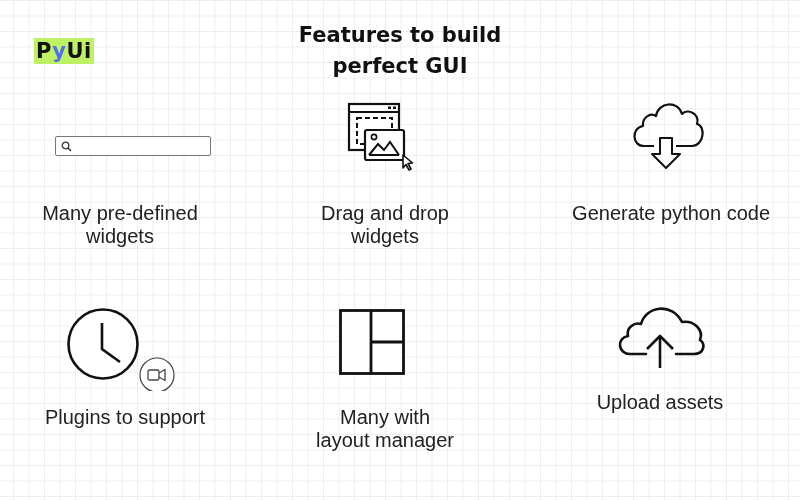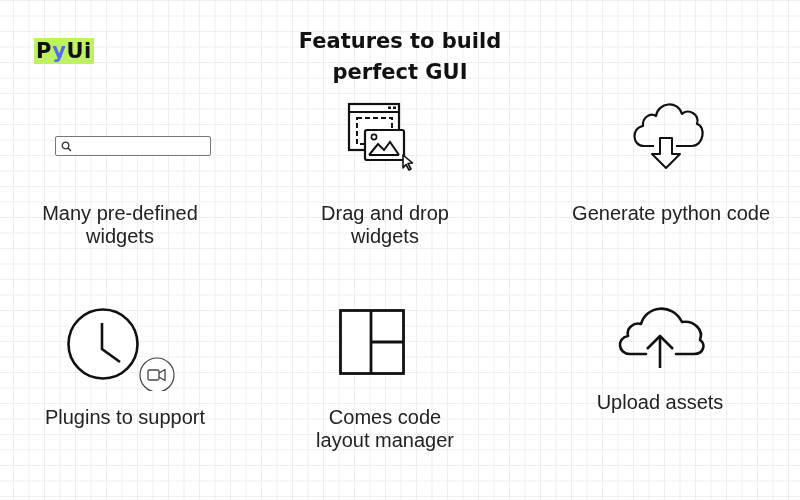--- a/index.html
+++ b/index.html
@@ -17,21 +17,21 @@
   .logo {
     position: absolute; left: 34px; top: 38px;
     font-family: "DejaVu Sans", sans-serif; font-weight: bold; font-size: 21px;
     color: #111; letter-spacing: 0.5px;
     background: #bef264; padding: 1px 2px;
   }
   .logo .accent { color: #4f6ef0; }
   .title {
     position: absolute; left: 290px; top: 20px; width: 220px;
     text-align: center; font-family: "DejaVu Sans", sans-serif; font-weight: bold;
-    font-size: 21px; line-height: 31px; color: #111; margin-top: 6px;
+    font-size: 21px; line-height: 31px; color: #111;
   }
   .icon { position: absolute; }
   .caption {
     position: absolute; text-align: center; font-size: 20px; line-height: 23px;
     color: #222; font-family: "Liberation Sans", sans-serif;
   }
   .searchbox {
     position: absolute; left: 55px; top: 136px; width: 156px; height: 20px;
     border: 1px solid #777; border-radius: 2px; background: #fff; box-sizing: border-box;
   }
@@ -98,21 +98,21 @@
 <div class="caption" style="left:40px; top:406px; width:170px;">
   <div>Plugins to support</div>
 </div>
 
 <svg class="icon" style="left:338px; top:308px;" width="68" height="68" viewBox="0 0 68 68">
   <rect x="2.5" y="2.5" width="63" height="63" fill="#fff" stroke="#111" stroke-width="2.8"></rect>
   <line x1="33" y1="2.5" x2="33" y2="65.5" stroke="#111" stroke-width="2.8"></line>
   <line x1="33" y1="34" x2="65.5" y2="34" stroke="#111" stroke-width="2.8"></line>
 </svg>
 <div class="caption" style="left:305px; top:406px; width:160px;">
-  <div>Comes code</div>
+  <div>Many with</div>
   <div>layout manager</div>
 </div>
 
 <svg class="icon" style="left:614px; top:296px;" width="94" height="74" viewBox="0 0 94 74">
   <path d="M32 58 L16 58 C4 58 2 42 14 40 C12 32 20 26 27 28 C32 10 58 6 68 26 C80 24 90 34 86 44 C92 48 90 58 80 58 L62 58" fill="none" stroke="#111" stroke-width="2.6" stroke-linejoin="round" stroke-linecap="round"></path>
   <line x1="46" y1="40" x2="46" y2="72" stroke="#111" stroke-width="2.6"></line>
   <polyline points="33,53 46,40 59,53" fill="none" stroke="#111" stroke-width="2.6" stroke-linejoin="round"></polyline>
 </svg>
 <div class="caption" style="left:580px; top:391px; width:160px;">
   <div>Upload assets</div>

